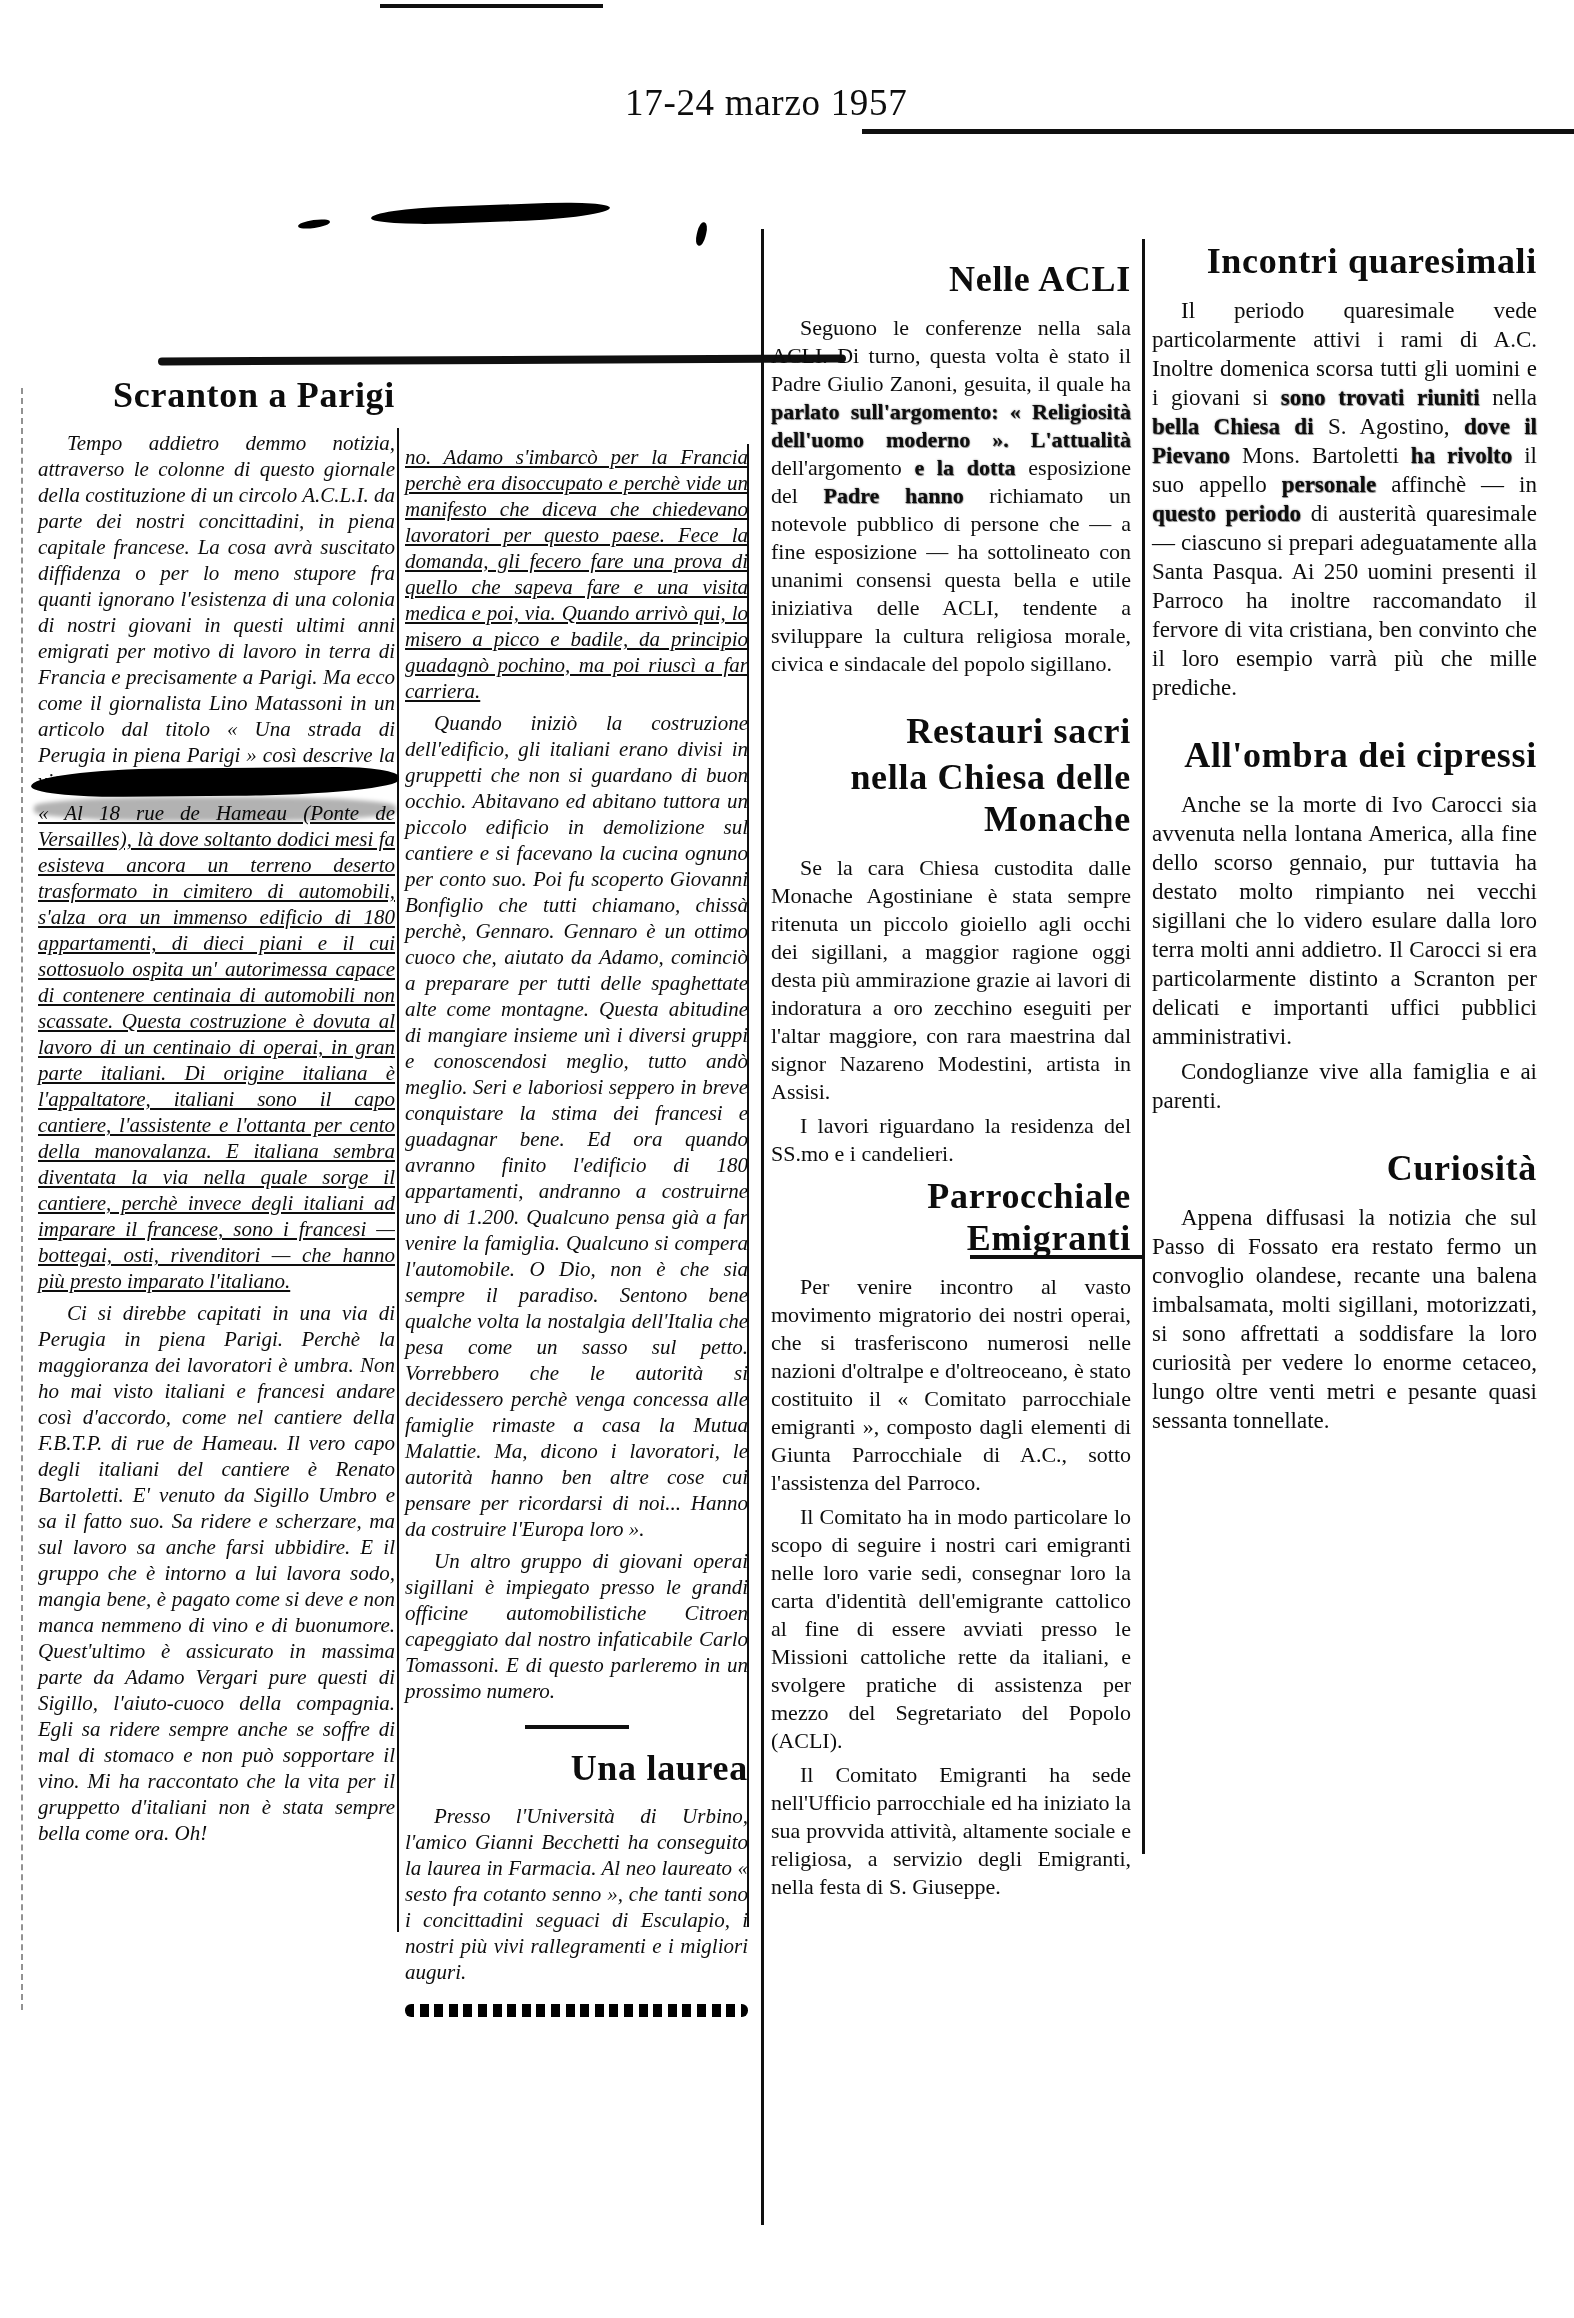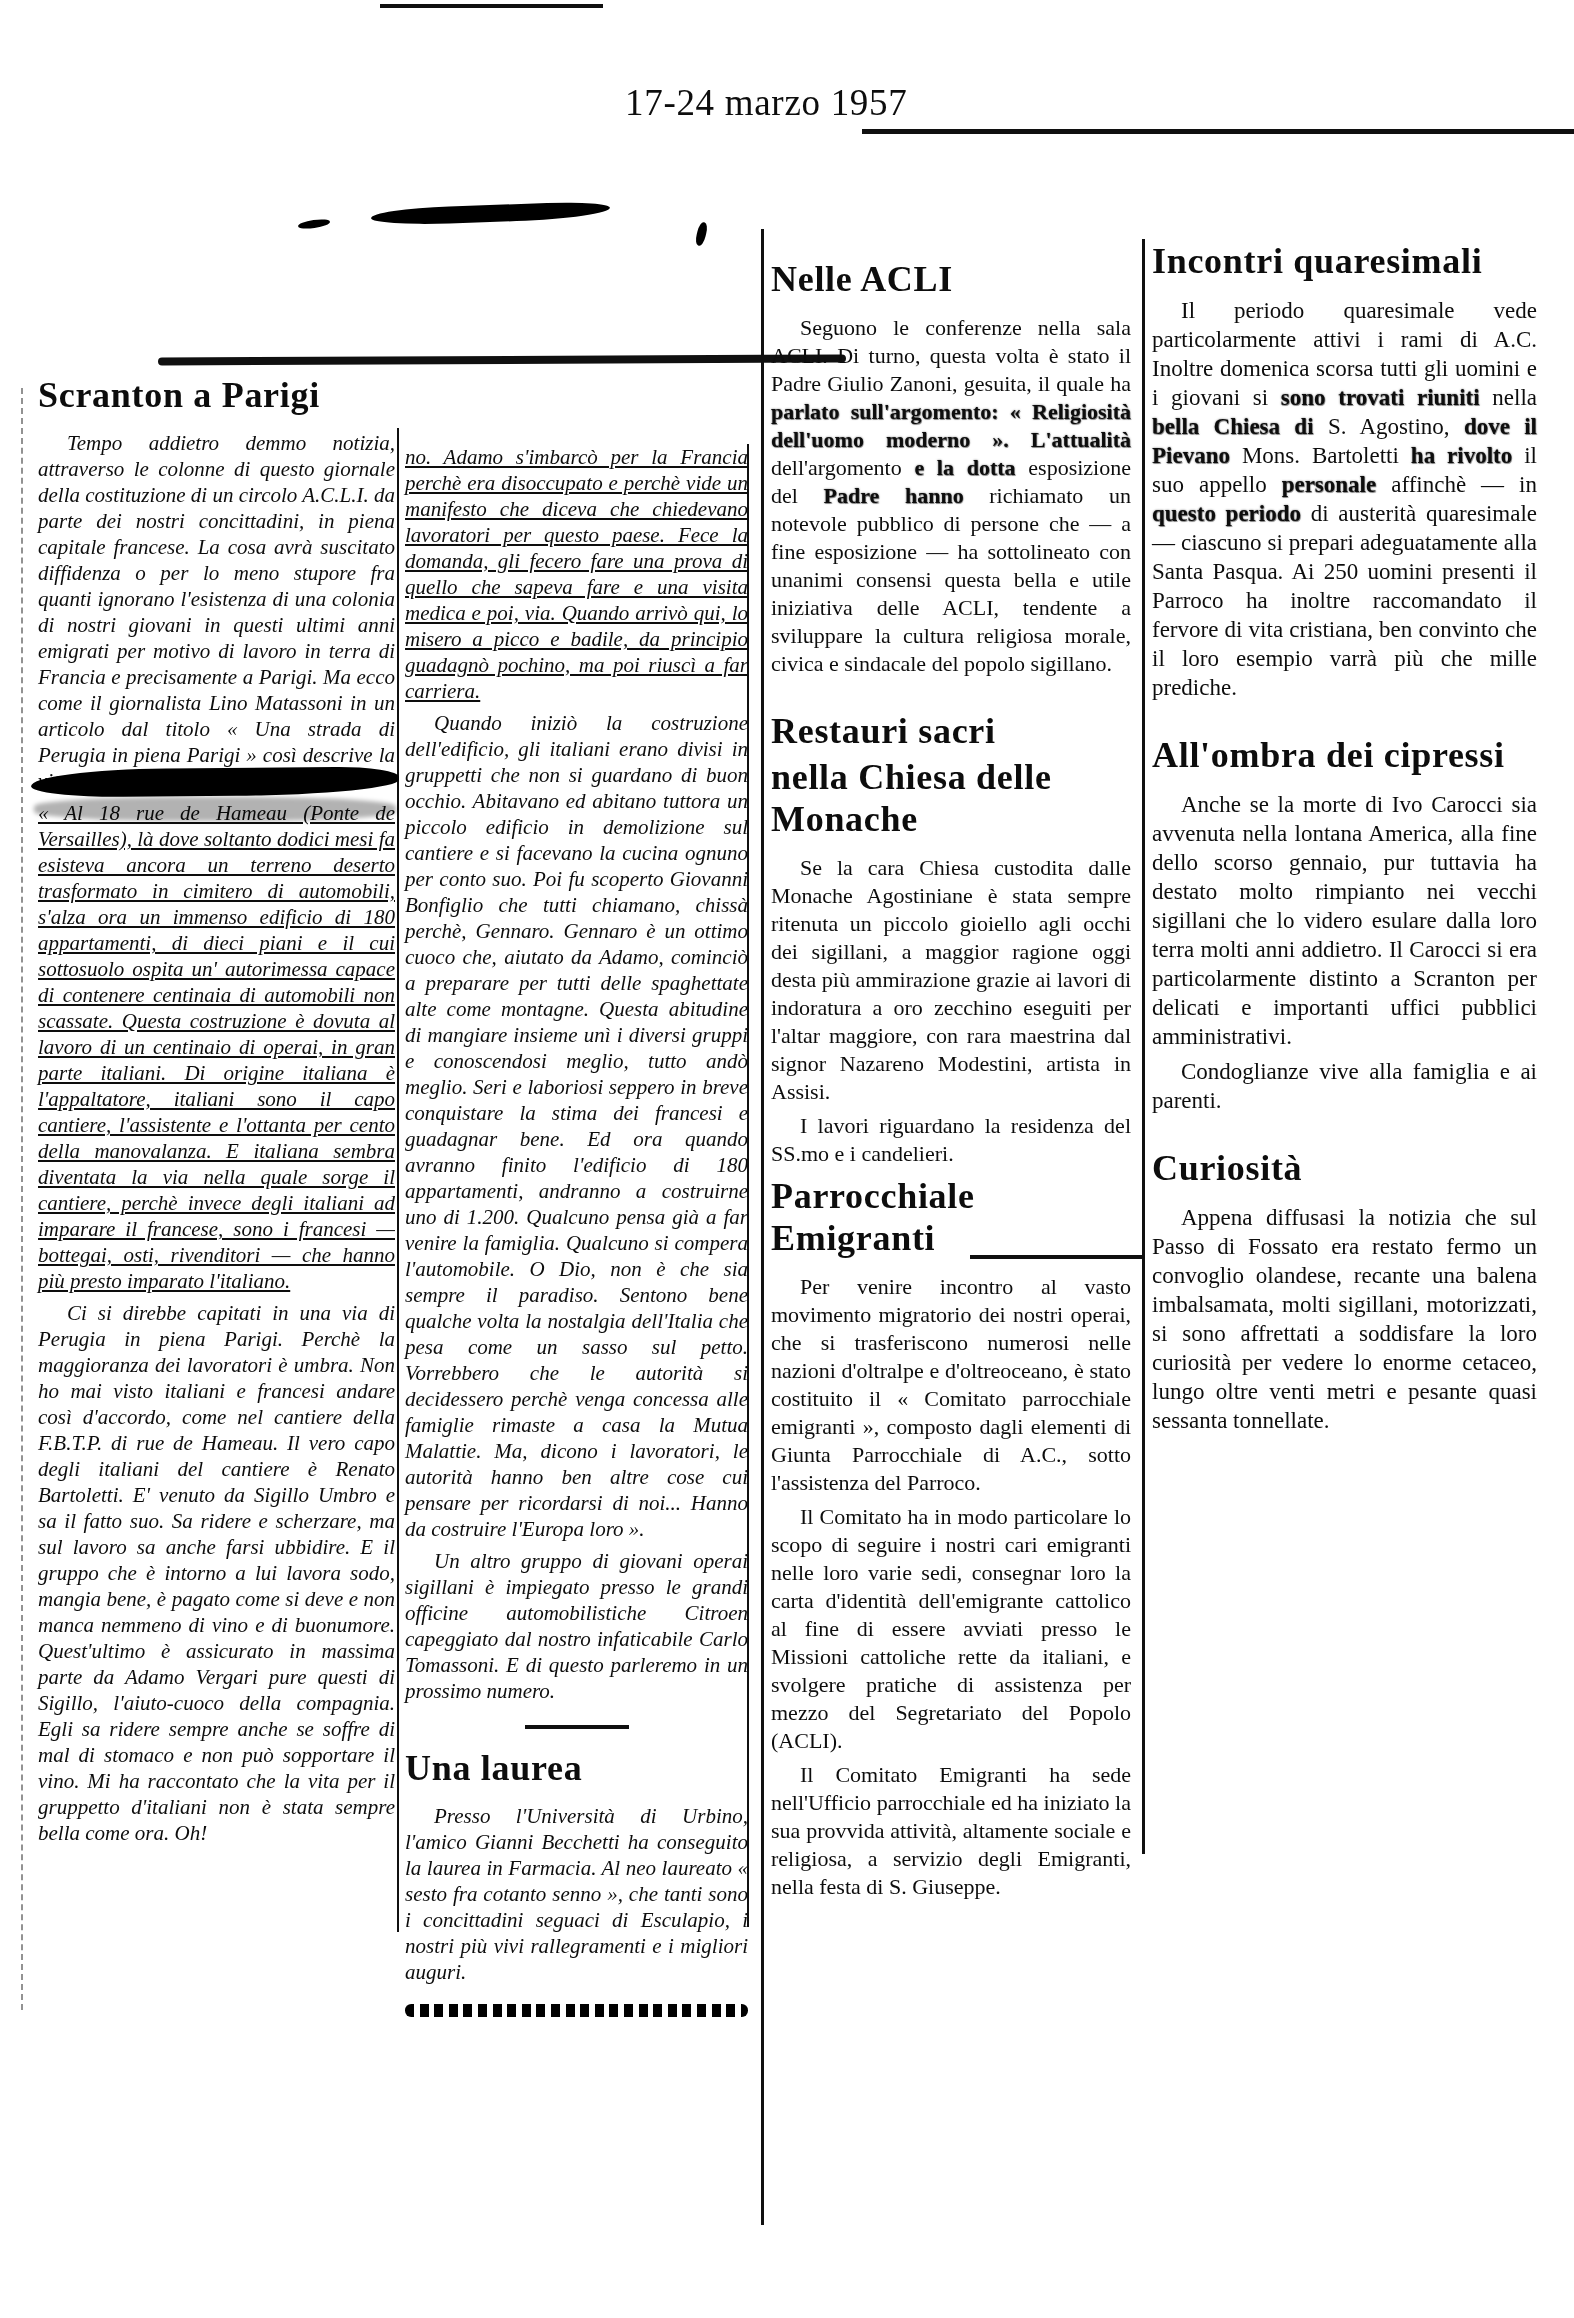--- a/index.html
+++ b/index.html
@@ -45,21 +45,21 @@
   
   .col{position:absolute; text-align:justify;}
   .col p{margin:0 0 6.2px 0; text-indent:29px;}
   .col p.noindent{text-indent:0;text-decoration:underline;}
   .col-1{left:38px;  top:374px; width:357px; font-size:21px; line-height:26px; font-style:italic;}
   .col-2{left:405px; top:444px; width:343px; font-size:21px; line-height:26px; font-style:italic;}
   .col-3{left:771px; top:258px; width:360px; font-size:22px; line-height:28px;}
   .col-4{left:1152px; top:240px; width:385px; font-size:23px; line-height:29px;}
 
   .head{
-    font-style:normal; font-weight:bold; text-align:left; text-indent:0;
+    font-style:normal; font-weight:bold; text-align:right; text-indent:0;
     font-size:36px; line-height:42px; margin:0 0 14px 0; letter-spacing:0.7px;
   }
   .head.two{margin-bottom:0;}
   .head.sub{margin-top:4.2px;}
   .section-gap{margin-top:32px;}
   .inky{font-weight:bold; text-shadow:0 0 2.1px rgba(0,0,0,.55), 0.7px 0.7px 0 rgba(0,0,0,.35);}
 
   
   p.rel{position:relative;}
   .ink-blot{

